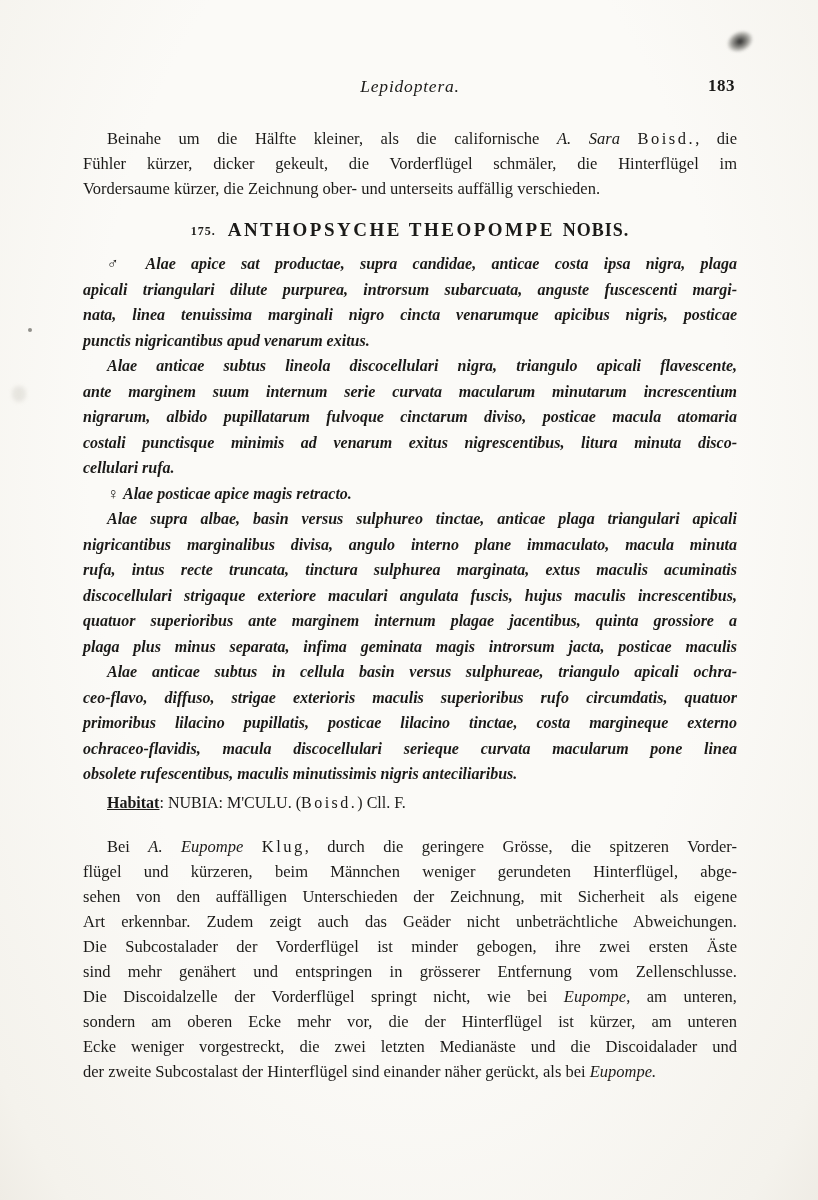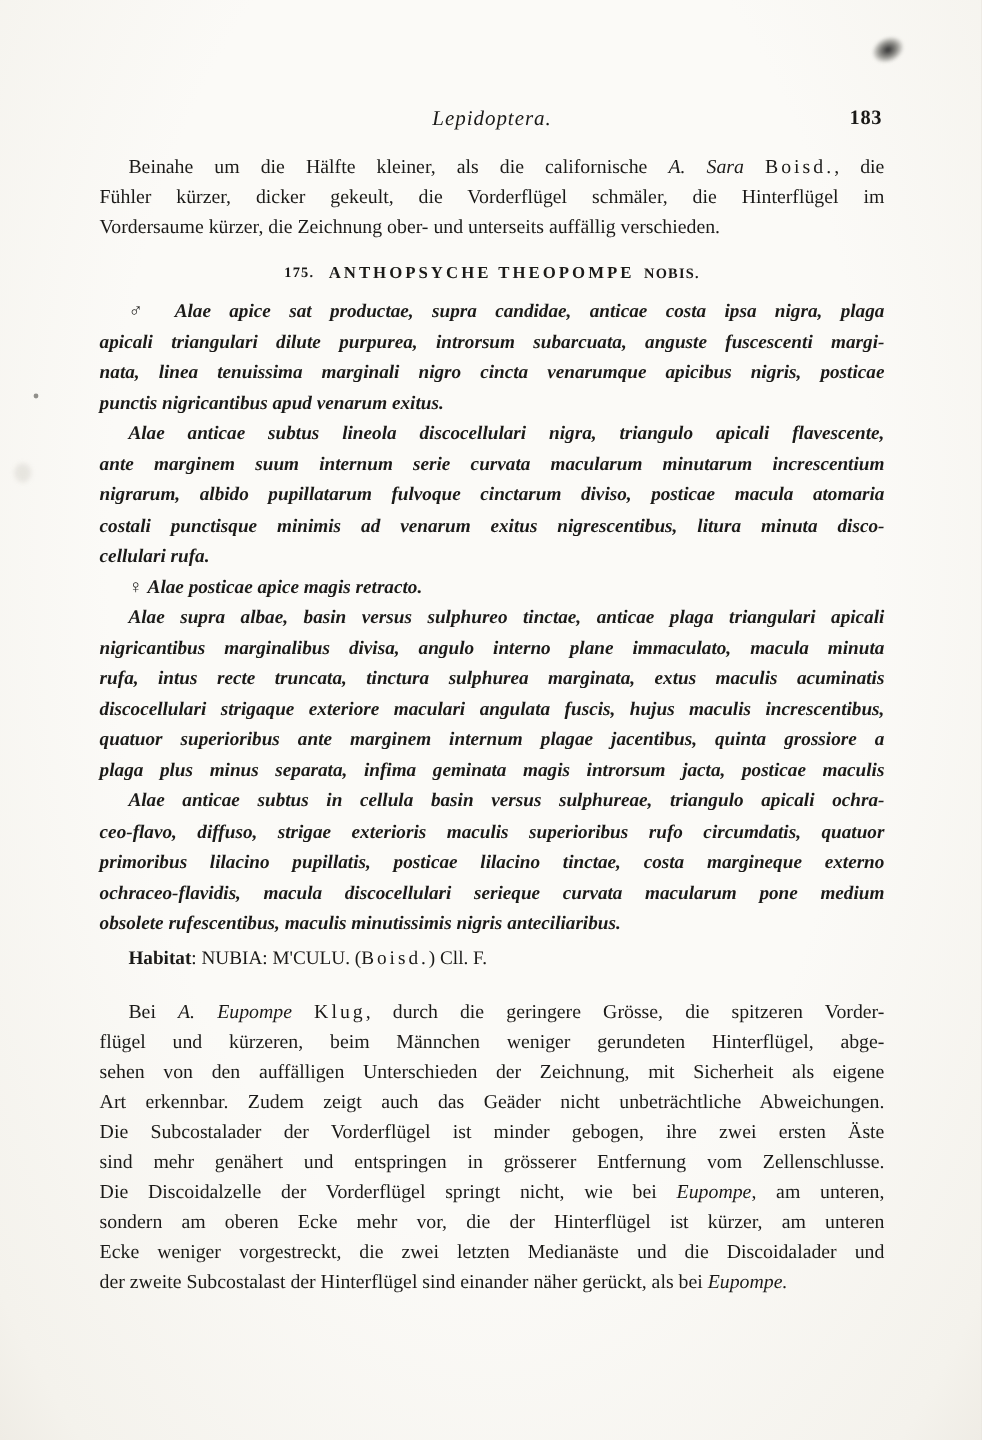--- a/index.html
+++ b/index.html
@@ -13,21 +13,21 @@
     width: 818px;
     height: 1200px;
     margin: 0 auto;
     background: radial-gradient(ellipse at 50% 38%, #fbfaf7 55%, #f4f2ec 92%, #efece5 100%);
     color: #1b1a18;
     overflow: hidden;
   }
   .content {
     position: absolute;
     left: 83px;
-    top: 88px;
+    top: 76px;
     width: 654px;
   }
   
   .running-header {
     position: relative;
     height: 26px;
   }
   .running-title {
     text-align: center;
     font-style: italic;
@@ -50,46 +50,46 @@
     font-weight: bold;
     white-space: nowrap;
   }
   .heading-number {
     font-size: 12px;
     letter-spacing: 1px;
     margin-right: 12px;
     vertical-align: 1px;
   }
   .heading-title {
-    font-size: 14px;
+    font-size: 19px;
     letter-spacing: 2.5px;
   }
   .heading-author {
-    font-size: 12px;
+    font-size: 18px;
     letter-spacing: 1px;
     margin-left: 8px;
   }
   
   .para { margin: 0; }
   .para.italic { font-style: italic; font-size: 16px; }
   .para.roman  { font-style: normal; font-size: 16.5px; }
   .para.italic .line { line-height: 25.5px; font-weight: bold; }
   .para.roman  .line { line-height: 25px; }
-  .para[data-name="paragraph-intro"]      { margin-top: 12px; }
+  .para[data-name="paragraph-intro"]      { margin-top: 24px; }
   .para[data-name="paragraph-habitat"]    { margin-top: 3px; font-size: 16px; }
   .para[data-name="paragraph-discussion"] { margin-top: 19px; font-family: Liberation Serif, serif; }
   .line {
     text-align: justify;
     text-align-last: justify;
   }
   .line.final { text-align-last: left; }
   .line.first { text-indent: 24px; }
   .seg-n  { }
   .seg-i  { font-style: italic; }
-  .seg-b  { font-weight: bold; }
+  .seg-b  { font-weight: bold; text-decoration: underline; }
   .seg-sp { letter-spacing: 2.5px; }
   .seg-sym { font-style: normal; }
   
   .ink-blot {
     position: absolute;
     left: 726px;
     top: 31px;
     width: 28px;
     height: 21px;
     border-radius: 50%;
@@ -165,21 +165,21 @@
           <div class="line" data-name="text-line"><span class="seg-n" data-name="text-segment">nigricantibus marginalibus divisa, angulo interno plane immaculato, macula minuta</span></div>
           <div class="line" data-name="text-line"><span class="seg-n" data-name="text-segment">rufa, intus recte truncata, tinctura sulphurea marginata, extus maculis acuminatis</span></div>
           <div class="line" data-name="text-line"><span class="seg-n" data-name="text-segment">discocellulari strigaque exteriore maculari angulata fuscis, hujus maculis increscentibus,</span></div>
           <div class="line" data-name="text-line"><span class="seg-n" data-name="text-segment">quatuor superioribus ante marginem internum plagae jacentibus, quinta grossiore a</span></div>
           <div class="line" data-name="text-line"><span class="seg-n" data-name="text-segment">plaga plus minus separata, infima geminata magis introrsum jacta, posticae maculis</span></div>
         </div>
         <div class="para italic" data-name="paragraph-female-underside">
           <div class="line first" data-name="text-line"><span class="seg-n" data-name="text-segment">Alae anticae subtus in cellula basin versus sulphureae, triangulo apicali ochra-</span></div>
           <div class="line" data-name="text-line"><span class="seg-n" data-name="text-segment">ceo-flavo, diffuso, strigae exterioris maculis superioribus rufo circumdatis, quatuor</span></div>
           <div class="line" data-name="text-line"><span class="seg-n" data-name="text-segment">primoribus lilacino pupillatis, posticae lilacino tinctae, costa margineque externo</span></div>
-          <div class="line" data-name="text-line"><span class="seg-n" data-name="text-segment">ochraceo-flavidis, macula discocellulari serieque curvata macularum pone medium</span></div>
+          <div class="line" data-name="text-line"><span class="seg-n" data-name="text-segment">ochraceo-flavidis, macula discocellulari serieque curvata macularum pone linea</span></div>
           <div class="line final" data-name="text-line"><span class="seg-n" data-name="text-segment">obsolete rufescentibus, maculis minutissimis nigris anteciliaribus.</span></div>
         </div>
         <div class="para roman" data-name="paragraph-habitat">
           <div class="line first final" data-name="text-line"><span class="seg-b" data-name="text-segment">Habitat</span><span class="seg-n" data-name="text-segment">: NUBIA: M'CULU. (</span><span class="seg-sp" data-name="text-segment">Boisd.</span><span class="seg-n" data-name="text-segment">) Cll. F.</span></div>
         </div>
         <div class="para roman" data-name="paragraph-discussion">
           <div class="line first" data-name="text-line"><span class="seg-n" data-name="text-segment">Bei </span><span class="seg-i" data-name="text-segment">A. Eupompe</span><span class="seg-n" data-name="text-segment"> </span><span class="seg-sp" data-name="text-segment">Klug</span><span class="seg-n" data-name="text-segment">, durch die geringere Grösse, die spitzeren Vorder-</span></div>
           <div class="line" data-name="text-line"><span class="seg-n" data-name="text-segment">flügel und kürzeren, beim Männchen weniger gerundeten Hinterflügel, abge-</span></div>
           <div class="line" data-name="text-line"><span class="seg-n" data-name="text-segment">sehen von den auffälligen Unterschieden der Zeichnung, mit Sicherheit als eigene</span></div>
           <div class="line" data-name="text-line"><span class="seg-n" data-name="text-segment">Art erkennbar. Zudem zeigt auch das Geäder nicht unbeträchtliche Abweichungen.</span></div>

